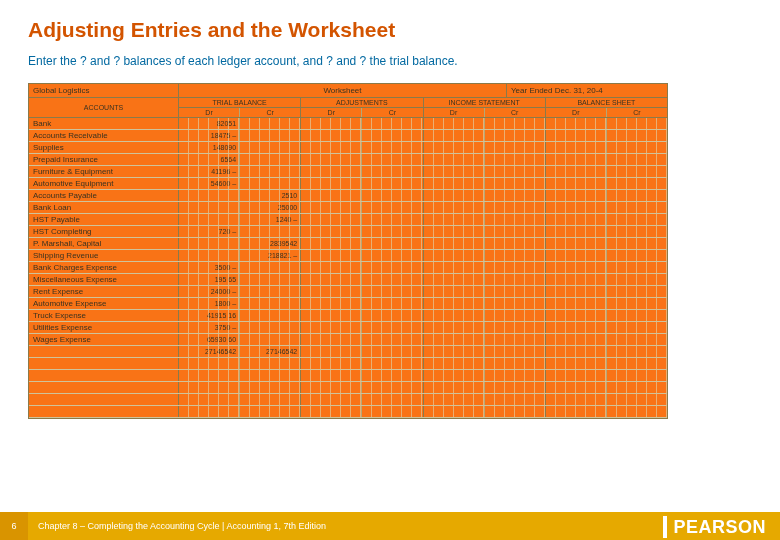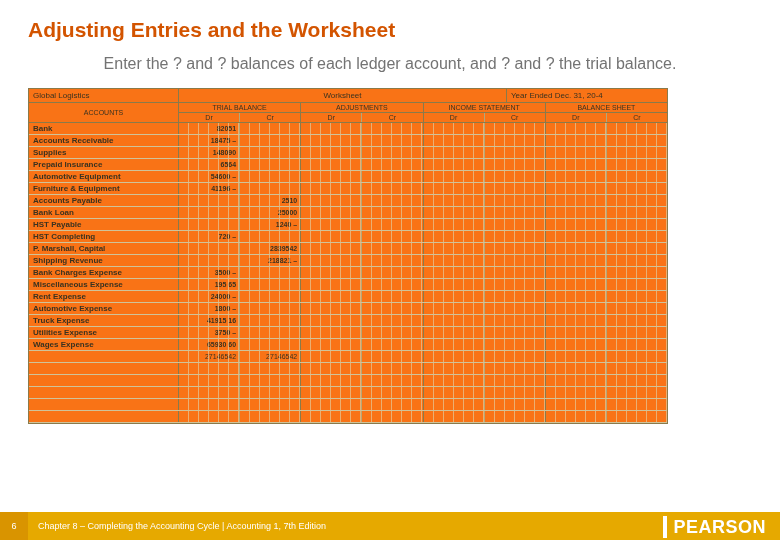--- a/index.html
+++ b/index.html
@@ -1,35 +1,35 @@
 <!DOCTYPE html>
 <html><head>
 <meta charset="utf-8">
 <style>
   * { box-sizing: border-box; margin: 0; padding: 0; }
   html, body { width: 780px; height: 540px; font-family: Verdana, Arial, sans-serif; background: #fff; overflow: hidden; }
   .slide { width: 780px; height: 540px; position: relative; }
   .title { color: #d35400; font-weight: 700; font-size: 21px; padding: 18px 28px 8px 28px; }
-  .body-text { color: #737373; font-size: 16px; padding: 4px 28px 8px 28px; line-height: 1.25; text-align: center; }
+  .body-text { color: #0369a1; font-size: 12px; padding: 4px 28px 8px 28px; line-height: 1.25; }
   .ws { margin: 6px 28px 0 28px; width: 640px; border: 1px solid #8a7a4a; background: #f97316; font-family: Arial, sans-serif; font-size: 8px; color: #3a3220; }
   .ws-header { display: flex; border-bottom: 1px solid #8a7a4a; }
   .ws-company { flex: 0 0 150px; padding: 2px 4px; border-right: 1px solid #8a7a4a; }
   .ws-title { flex: 1; text-align: center; padding: 2px 4px; border-right: 1px solid #8a7a4a; }
   .ws-period { flex: 0 0 160px; text-align: left; padding: 2px 4px; }
   .ws-col-header { display: flex; border-bottom: 1px solid #8a7a4a; }
   .ws-acct-head { flex: 0 0 150px; display: flex; align-items: center; justify-content: center; text-align: center; padding: 4px 2px; border-right: 1px solid #8a7a4a; font-size: 7px; }
   .ws-sections { flex: 1; display: flex; flex-direction: column; }
   .ws-sec-row { display: flex; border-bottom: 1px solid #8a7a4a; }
   .ws-sec { flex: 1; text-align: center; padding: 1px 2px; border-right: 1px solid #8a7a4a; font-size: 7px; }
   .ws-sec:last-child { border-right: none; }
   .ws-drcr-row { display: flex; }
   .ws-drcr { flex: 1; text-align: center; padding: 1px 1px; border-right: 1px solid #b5a776; font-size: 7px; }
   .ws-drcr:last-child { border-right: none; }
   .ws-drcr.pair-end { border-right: 1px solid #8a7a4a; }
-  .ws-row { display: flex; border-bottom: 1px solid #cfc39a; height: 12px; line-height: 12px; font-weight: bold; }
+  .ws-row { display: flex; border-bottom: 1px solid #cfc39a; height: 12px; line-height: 12px; }
   .ws-row.total { font-weight: 400; }
   .ws-acct { flex: 0 0 150px; padding: 0 4px; border-right: 1px solid #8a7a4a; white-space: nowrap; overflow: hidden; }
   .ws-cols { flex: 1; display: flex; position: relative; }
   .ws-col { flex: 1; text-align: right; padding: 0 3px 0 1px; border-right: 1px solid #b5a776; font-size: 7px; position: relative; }
   .ws-col.pair-end { border-right: 1px solid #8a7a4a; }
   .ws-col:last-child { border-right: none; }
   
   .ws-col::before { content: ""; position: absolute; inset: 0; background: repeating-linear-gradient(to right, transparent 0 9px, #e0d7b0 9px 10px); pointer-events: none; opacity: .6; }
   .footer { position: absolute; left: 0; right: 0; bottom: 0; height: 28px; background: #e6a900; display: flex; align-items: center; }
   .footer .pg { width: 28px; height: 28px; background: #d99400; color: #fff; font-size: 9px; display: flex; align-items: center; justify-content: center; }
@@ -118,36 +118,36 @@
             <div class="ws-col pair-end"></div>
             <div class="ws-col"></div>
             <div class="ws-col pair-end"></div>
             <div class="ws-col"></div>
             <div class="ws-col pair-end"></div>
             <div class="ws-col"></div>
             <div class="ws-col"></div>
           </div>
         </div>
         <div class="ws-row">
+          <div class="ws-acct">Furniture &amp; Equipment</div>
+          <div class="ws-cols">
+            <div class="ws-col">41196 –</div>
+            <div class="ws-col pair-end"></div>
+            <div class="ws-col"></div>
+            <div class="ws-col pair-end"></div>
+            <div class="ws-col"></div>
+            <div class="ws-col pair-end"></div>
+            <div class="ws-col"></div>
+            <div class="ws-col"></div>
+          </div>
+        </div>
+        <div class="ws-row">
           <div class="ws-acct">Automotive Equipment</div>
           <div class="ws-cols">
             <div class="ws-col">54600 –</div>
-            <div class="ws-col pair-end"></div>
-            <div class="ws-col"></div>
-            <div class="ws-col pair-end"></div>
-            <div class="ws-col"></div>
-            <div class="ws-col pair-end"></div>
-            <div class="ws-col"></div>
-            <div class="ws-col"></div>
-          </div>
-        </div>
-        <div class="ws-row">
-          <div class="ws-acct">Furniture &amp; Equipment</div>
-          <div class="ws-cols">
-            <div class="ws-col">41196 –</div>
             <div class="ws-col pair-end"></div>
             <div class="ws-col"></div>
             <div class="ws-col pair-end"></div>
             <div class="ws-col"></div>
             <div class="ws-col pair-end"></div>
             <div class="ws-col"></div>
             <div class="ws-col"></div>
           </div>
         </div>
         <div class="ws-row">

